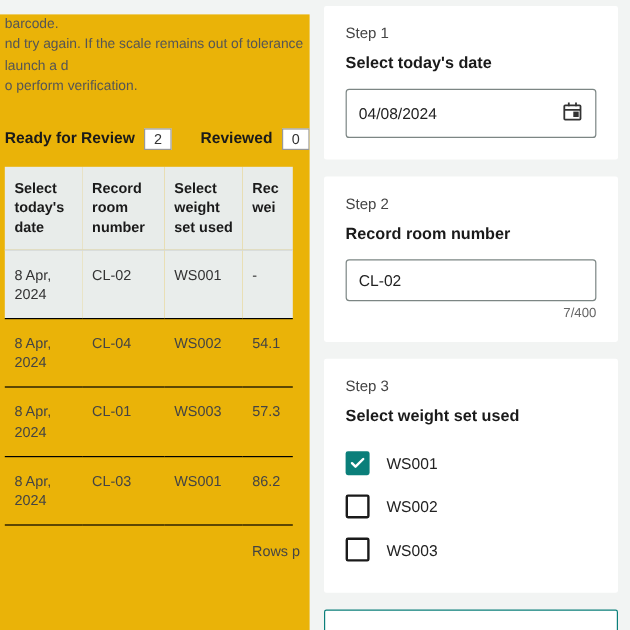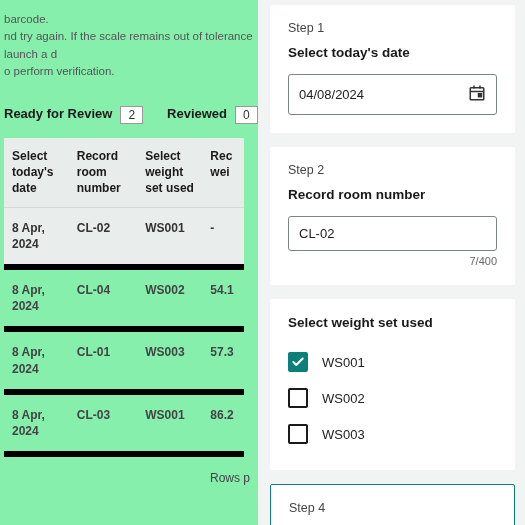--- a/index.html
+++ b/index.html
@@ -8,24 +8,25 @@
     background: #f2f4f3;
     width: 525px;
     height: 525px;
     overflow: hidden;
     color: #2a2a2a;
     font-size: 13px;
   }
   .wrap { display: flex; height: 100%; }
   .left {
     width: 258px;
-    background: #86efac;
-    padding: 11px 0 0 4px;
+    background: #eab308;
+    padding: 0 0 0 4px;
     overflow: hidden;
     position: relative;
+    margin-top: 12px;
   }
   .right {
     flex: 1;
     padding: 5px 10px 0 12px;
     overflow: hidden;
   }
   .instr {
     font-size: 11.5px;
     color: #555;
     line-height: 1.5;
@@ -55,24 +56,23 @@
     font-weight: 700;
     padding: 10px 8px;
     color: #1a1a1a;
     vertical-align: top;
     line-height: 1.35;
     border-bottom: 1px solid #d5d9d7;
   }
   tbody td {
     padding: 12px 8px;
     color: #444;
-    border-bottom: 6px solid #000000;
+    border-bottom: 1px solid #000000;
     vertical-align: top;
     line-height: 1.35;
-    font-weight: bold;
   }
   tbody tr:first-child td { background: #e9edeb; color: #333; }
   .rowspage {
     text-align: right;
     font-size: 12px;
     color: #444;
     padding: 14px 8px 0 0;
   }
   .card {
     background: #fff;
@@ -230,20 +230,21 @@
     <div class="card">
       <div class="step-label">Step 2</div>
       <div class="step-title">Record room number</div>
       <div class="text-field">
         <span>CL-02</span>
       </div>
       <div class="char-count">7/400</div>
     </div>
 
     <div class="card">
+      <div class="step-label">Step 3</div>
       <div class="step-title">Select weight set used</div>
       <div id="chk-list">
           <div class="chk-row">
             <div class="chk checked">
               <svg width="14" height="14" viewBox="0 0 24 24" fill="none" stroke="#fff" stroke-width="3.5" stroke-linecap="round" stroke-linejoin="round">
                 <polyline points="4 12 9 17 20 6"></polyline>
               </svg>
             </div>
             <span class="chk-label">WS001</span>
           </div>

